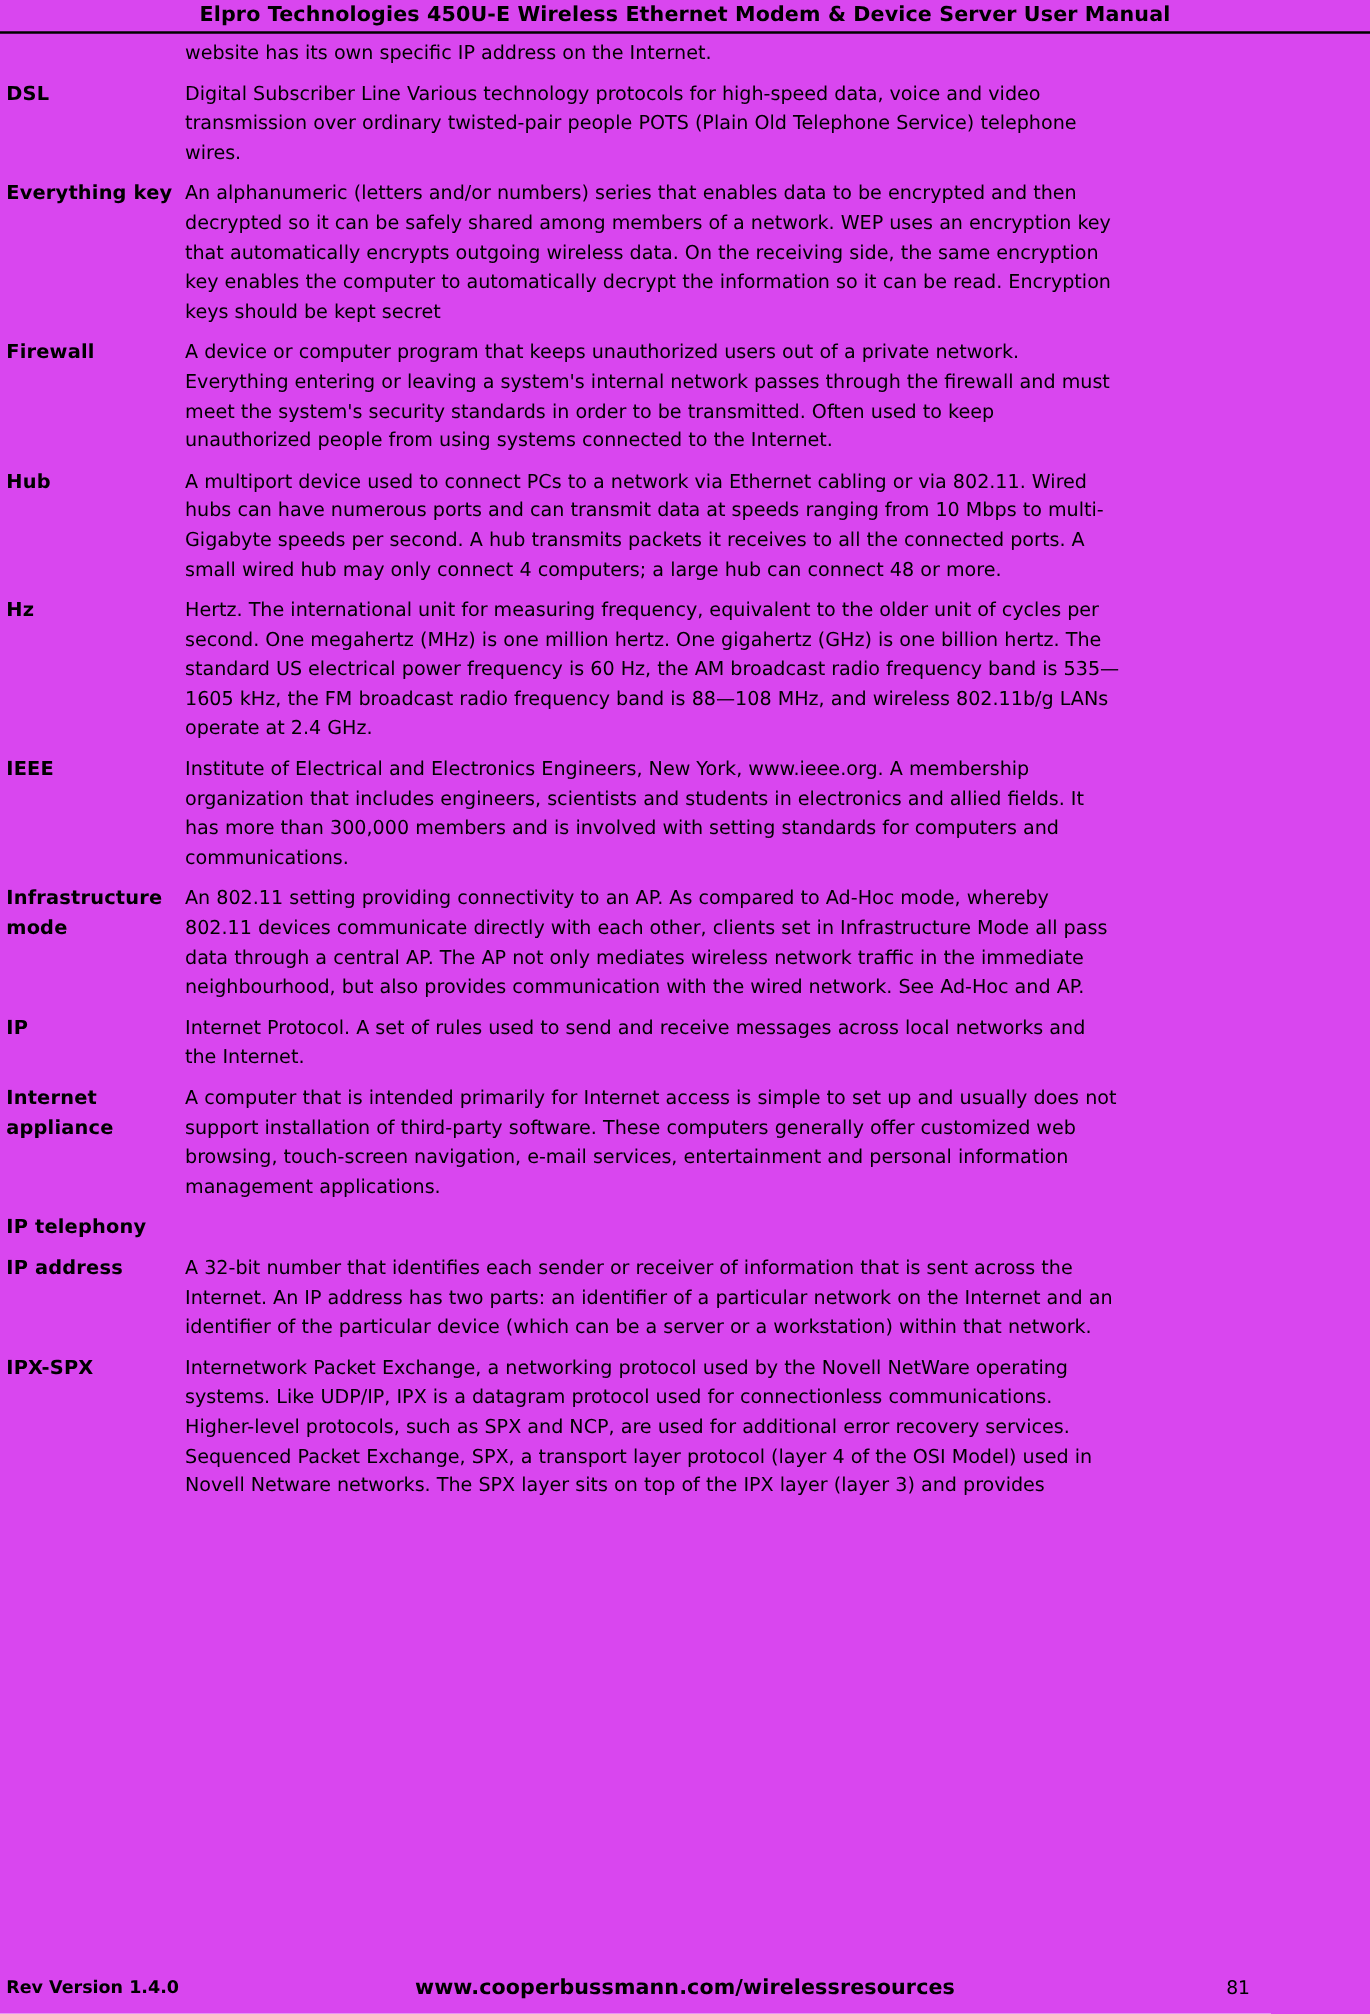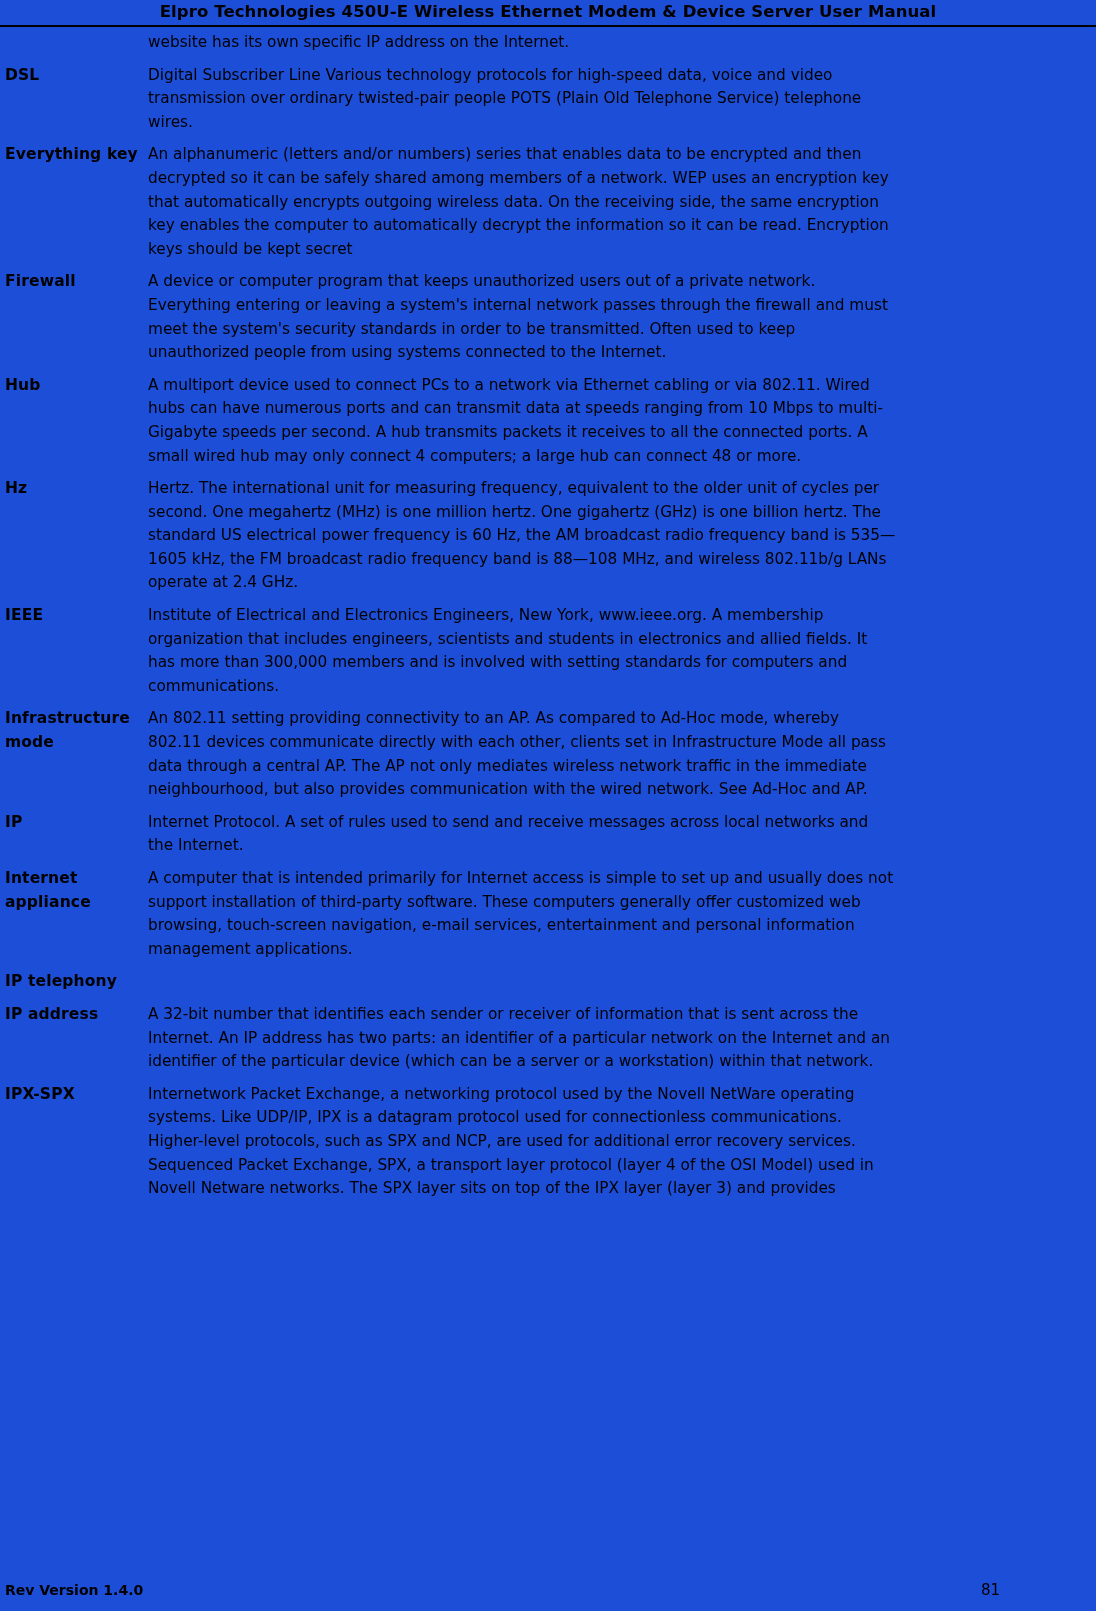--- a/index.html
+++ b/index.html
@@ -9,21 +9,21 @@
   }
   body {
     font-family: "DejaVu Sans", sans-serif;
     color: #000000;
   }
   .page {
     position: relative;
     width: 1096px;
     height: 1611px;
     box-sizing: border-box;
-    background: #1d4ed8;
+    background: #d946ef;
     overflow: hidden;
   }
 
   
   .page-header {
     position: absolute;
     top: 0;
     left: 0;
     width: 1096px;
     height: 26px;
@@ -198,16 +198,17 @@
 
     <div class="entry">
       <div class="term">IPX-SPX</div>
       <div class="definition">Internetwork Packet Exchange, a networking protocol used by the Novell NetWare operating systems. Like UDP/IP, IPX is a datagram protocol used for connectionless communications. Higher-level protocols, such as SPX and NCP, are used for additional error recovery services. Sequenced Packet Exchange, SPX, a transport layer protocol (layer 4 of the OSI Model) used in Novell Netware networks. The SPX layer sits on top of the IPX layer (layer 3) and provides</div>
     </div>
 
   </div>
 
   <div class="page-footer">
     <span class="footer-rev">Rev Version 1.4.0</span>
+    <span class="footer-url">www.cooperbussmann.com/wirelessresources</span>
     <span class="footer-pageno">81</span>
   </div>
 
 </div>
 
 </body></html>

